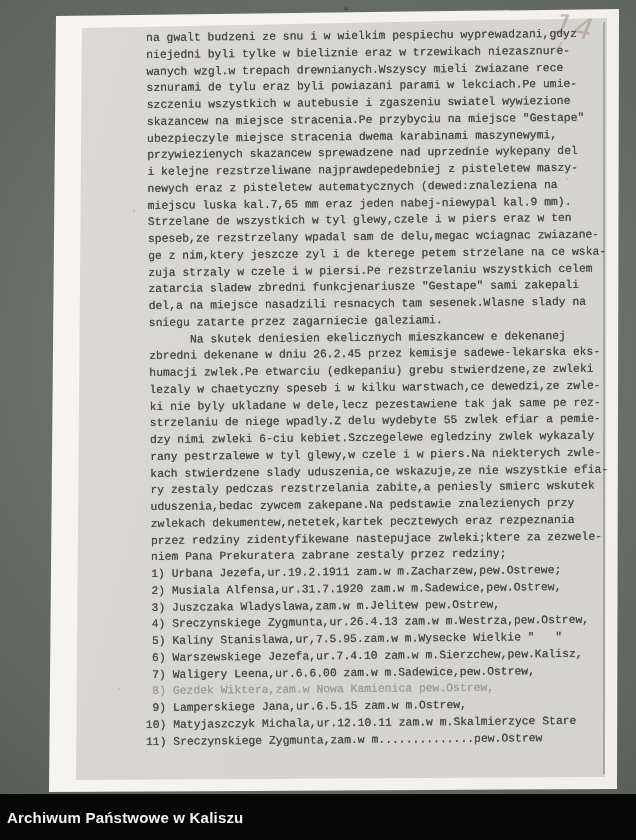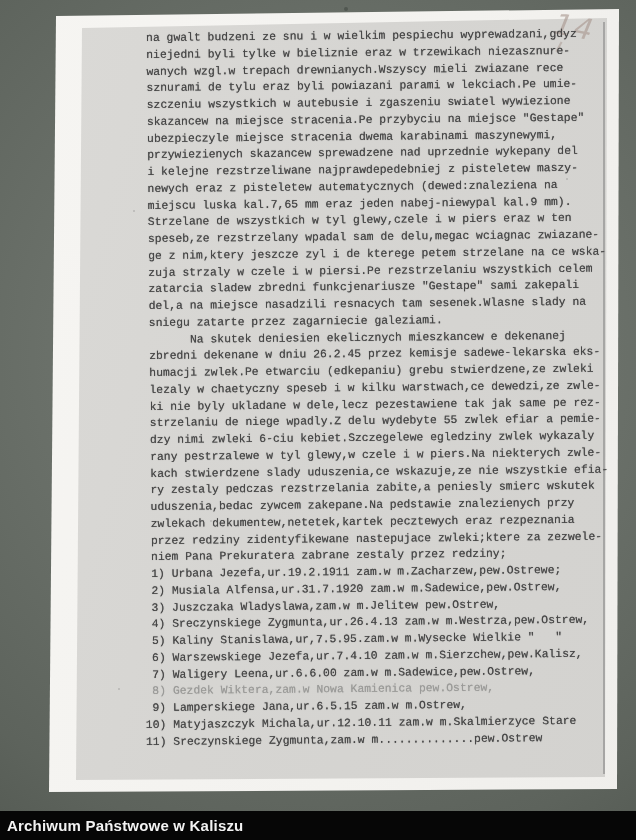--- a/index.html
+++ b/index.html
@@ -49,21 +49,21 @@
   .textblock .line.outdent{margin-left:-6.9px;}
   .specks{position:absolute;left:0;top:0;width:2px;height:2px;border-radius:50%;
     background:rgba(90,90,90,0.0);
     box-shadow:345px 8px 0 1px rgba(60,65,60,0.5),
                300px 152px 0 0 rgba(110,110,110,0.35),
                133px 210px 0 0 rgba(120,120,120,0.35),
                566px 178px 0 0 rgba(110,110,110,0.3),
                210px 520px 0 0 rgba(120,120,120,0.3),
                118px 688px 0 0 rgba(120,120,120,0.35);}
   .footer-bar{
-    position:absolute;left:0;right:0;bottom:0;height:29px;
+    position:absolute;left:0;right:0;bottom:0;height:46px;
     background:#060606;display:flex;align-items:center;
   }
   .footer-bar span{
     color:#f2f2f2;font-size:15px;font-weight:700;padding-left:7px;
     letter-spacing:0.2px;
   }
 </style>
 </head>
 <body>
 

